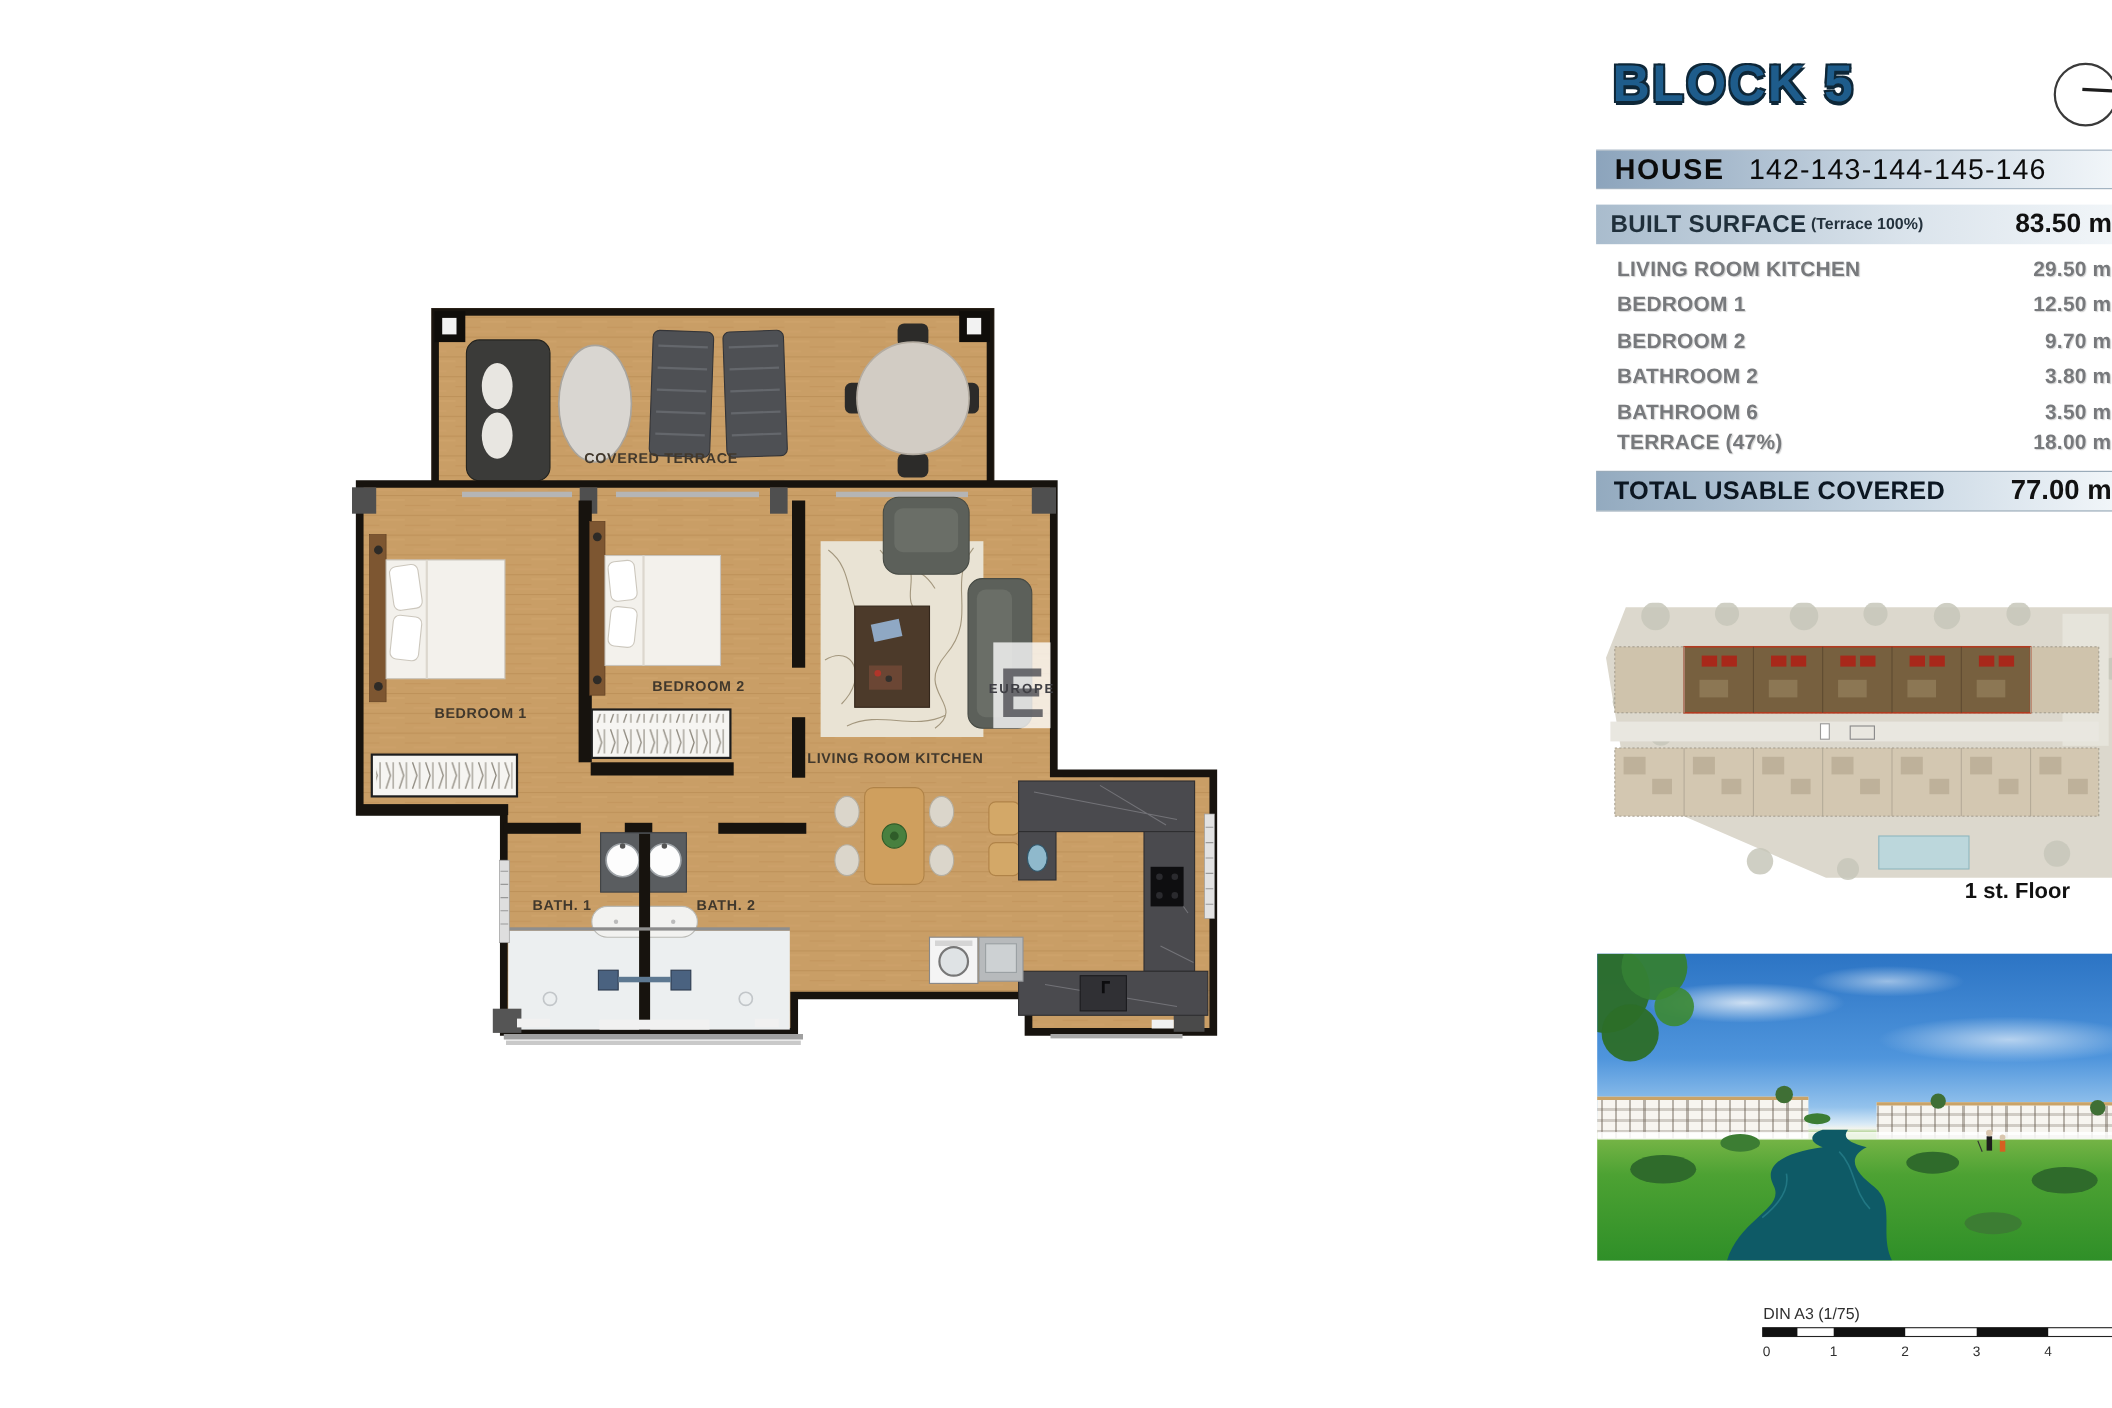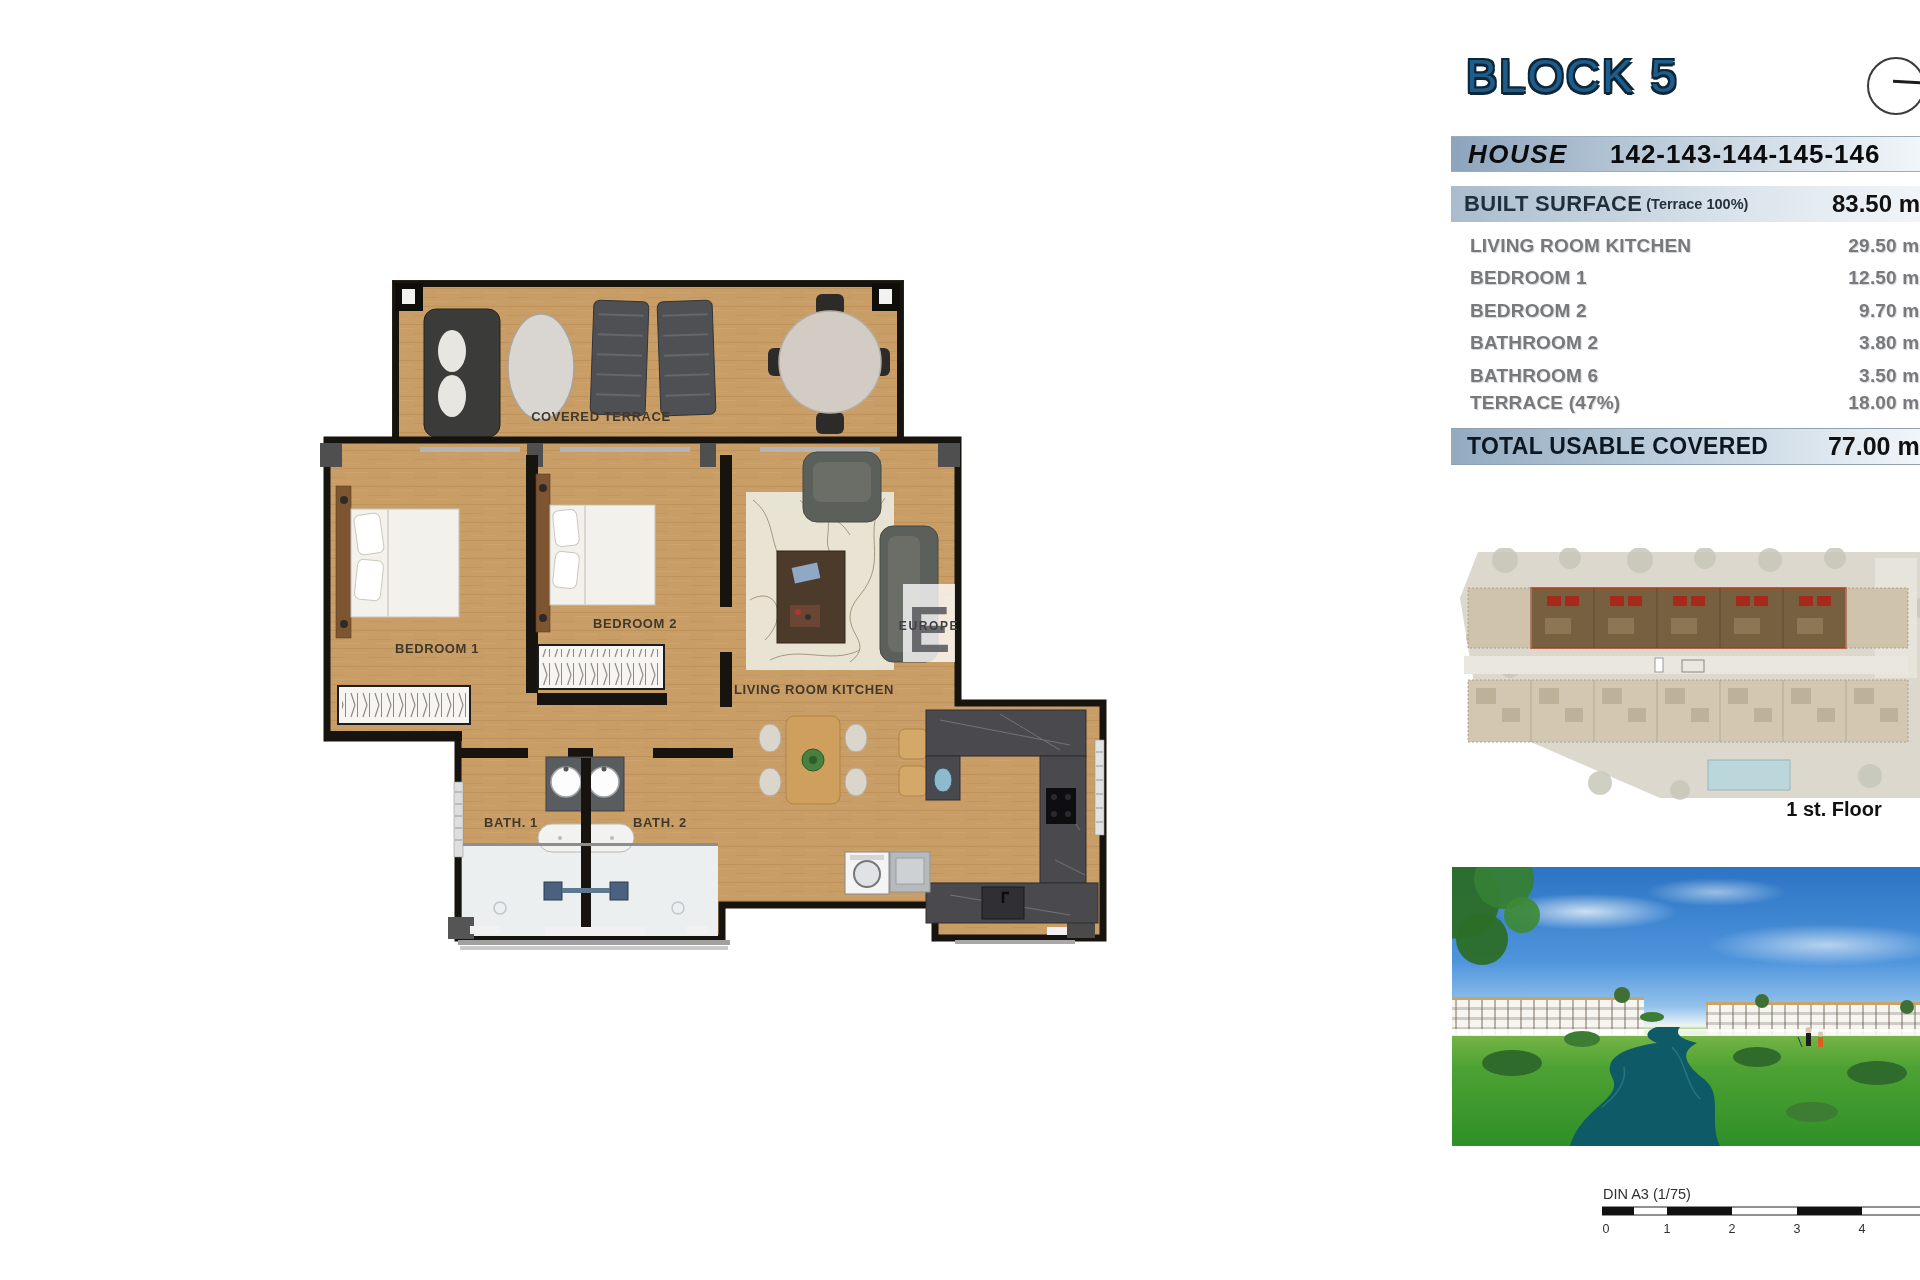--- a/index.html
+++ b/index.html
@@ -1,31 +1,31 @@
 <!DOCTYPE html>
 <html><head>
 <meta charset="utf-8">
 <style>
   html,body{margin:0;padding:0;}
   body{width:1920px;height:1280px;position:relative;overflow:hidden;background:#ffffff;
        font-family:"Liberation Sans",sans-serif;}
   .abs{position:absolute;}
 
   
-  .block-title{left:1466px;top:48px;font-size:47px;font-weight:400;letter-spacing:2px;
+  .block-title{left:1466px;top:48px;font-size:47px;font-weight:700;letter-spacing:2px;
     color:#1e5c8b;
     text-shadow:-2px -2px 0 #0e2738,2px -2px 0 #0e2738,-2px 2px 0 #0e2738,2px 2px 0 #0e2738,0 3px 0 #0e2738;}
   .compass{left:1867px;top:57px;width:54px;height:54px;border:2px solid #3a3a3a;border-radius:50%;background:#fff;}
   .compass-needle{left:1893px;top:81px;width:47px;height:3px;background:#1d1d1d;transform:rotate(3deg);}
 
   .bar{position:absolute;left:1451px;width:480px;display:flex;align-items:center;}
   .house-bar{top:136px;height:34px;background:linear-gradient(90deg,#8ca4bc 0%,#c9d6e2 55%,#f3f7fa 100%);
     border-top:1px solid #9aabbb;border-bottom:1px solid #9aabbb;}
-  .house-label{font-size:26px;font-weight:800;color:#0b0b0b;letter-spacing:1.5px;padding-left:17px;font-style:italic;}
-  .house-numbers{font-size:26px;font-weight:700;color:#0b0b0b;letter-spacing:1px;margin-left:42px;white-space:nowrap;}
+  .house-label{font-size:26px;font-weight:800;color:#0b0b0b;letter-spacing:1.5px;padding-left:17px;}
+  .house-numbers{font-size:26px;font-weight:400;color:#0b0b0b;letter-spacing:1px;margin-left:22px;white-space:nowrap;}
 
   .built-bar{top:186px;height:36px;background:linear-gradient(90deg,#a9bccd 0%,#dbe4ec 60%,#f2f6f9 100%);}
   .built-label{font-size:22px;font-weight:700;color:#1f2f3b;padding-left:13px;letter-spacing:.3px;}
   .built-note{font-size:14.5px;font-weight:700;color:#24323d;margin-left:4px;}
   .bar-value{position:absolute;right:3px;font-size:24px;font-weight:800;color:#111;white-space:nowrap;}
 
   .srow{position:absolute;left:1470px;width:456px;display:flex;justify-content:space-between;
     font-size:19px;font-weight:700;color:#77797c;letter-spacing:.2px;
     text-shadow:1px 1px 1px rgba(0,0,0,.18);white-space:nowrap;}
 

